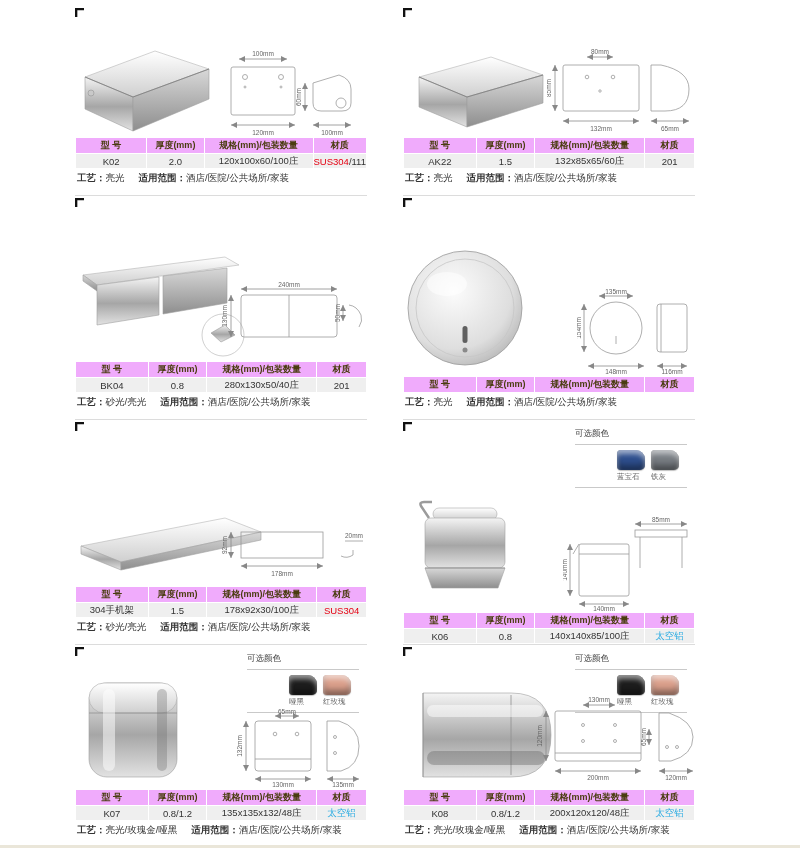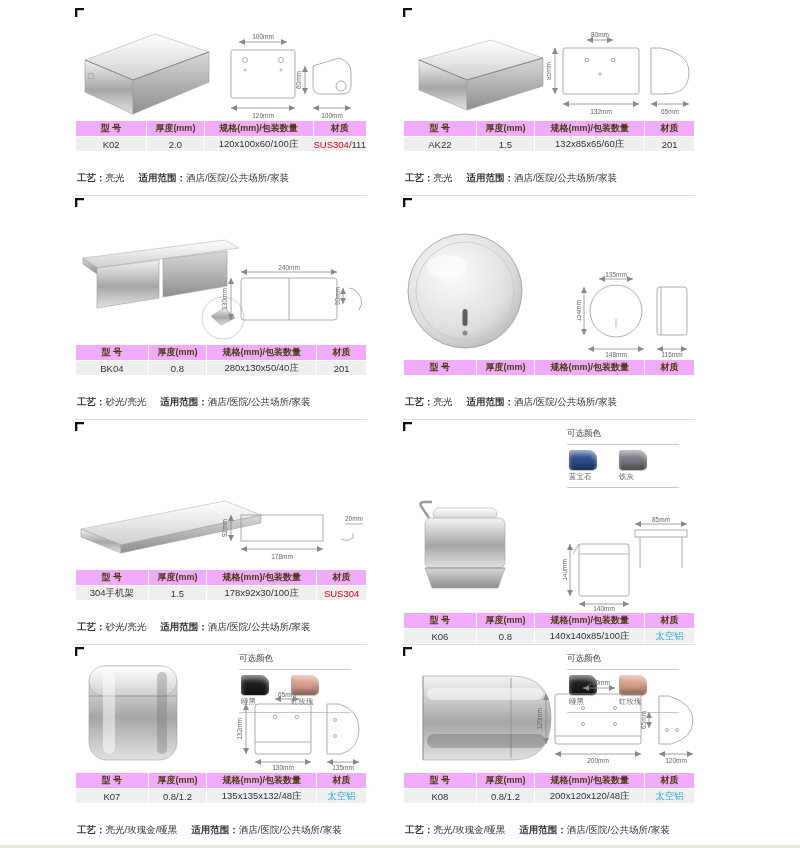--- a/index.html
+++ b/index.html
@@ -12,33 +12,33 @@
   .r3{height:225px;border-bottom:1px solid #dcdcdc;}
   .r4{height:202px;}
   .corner{position:absolute;left:0;top:2px;width:9px;height:9px;background:#111;
     clip-path:polygon(0 0,100% 0,100% 26%,26% 26%,26% 100%,0 100%);z-index:3;}
   .visual{position:relative;flex:1 1 auto;min-height:0;}
   .photo{position:absolute;left:0;bottom:2px;}
   .diagram{position:absolute;right:0;bottom:0;}
   .diagram line,.diagram path,.diagram rect,.diagram circle,.diagram polyline{stroke:#9a9a9a;fill:none;stroke-width:.8;}
   .diagram .dim{stroke:#8a8a8a;}
   .diagram text{fill:#666;font-size:6.5px;stroke:none;}
-  .copt{position:absolute;right:16px;top:8px;width:112px;}
+  .copt{position:absolute;right:8px;top:8px;width:112px;}
   .copt .t{font-size:8.5px;color:#444;padding-bottom:2px;}
   .copt .line{border-top:1px solid #c9c9c9;margin:2px 0;}
-  .sw-row{display:flex;gap:16px;padding:3px 2px;}
+  .sw-row{display:flex;padding:3px 2px;justify-content:flex-end;}
   .sw{width:34px;}
   .chip{width:28px;height:20px;border-radius:4px 9px 5px 4px;
     box-shadow:inset 0 4px 5px rgba(255,255,255,.55),inset 0 -5px 6px rgba(0,0,0,.4),0 1px 1px rgba(0,0,0,.25);}
   .lbl{font-size:7.5px;color:#666;margin-top:2px;white-space:nowrap;}
   table.spec{width:100%;border-collapse:separate;border-spacing:1px;text-align:center;flex:0 0 auto;}
   table.spec th{background:#f0abfc;color:#4a3c10;font-size:9px;font-weight:bold;height:15px;padding:0;}
   table.spec td{background:#efefef;font-size:9.5px;height:14px;padding:0;}
   th.c1{width:25%;} th.c2{width:20%;} th.c3{width:38%;margin-top:33px;} th.c4{width:17%;}
-  .craft{font-size:9.5px;color:#333;padding:20px 0 10px 2px;flex:0 0 auto;white-space:nowrap;}
+  .craft{font-size:9.5px;color:#333;padding:3px 0 10px 2px;flex:0 0 auto;white-space:nowrap;}
   .craft .pfx{font-weight:bold;}
   .craft .sp{margin-left:14px;}
   .bottom-strip{position:absolute;left:0;bottom:0;width:800px;height:3px;background:#eae6d9;}
 </style>
 </head>
 <body>
 
 <svg width="0" height="0" style="position:absolute" aria-hidden="true">
   <defs>
     <marker id="ae" markerWidth="7" markerHeight="7" refX="6" refY="3" orient="auto" markerUnits="userSpaceOnUse">

